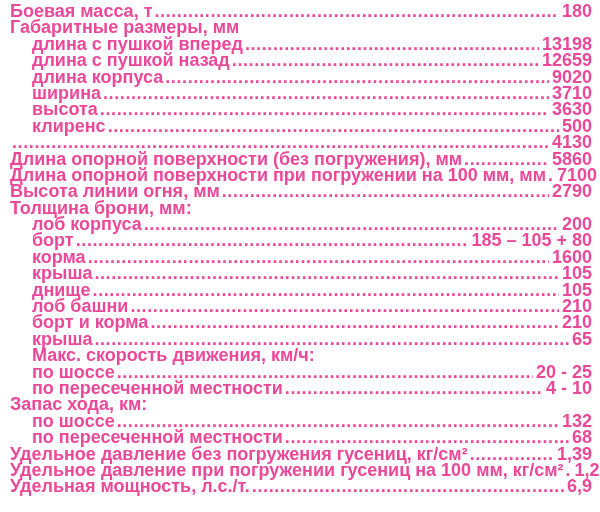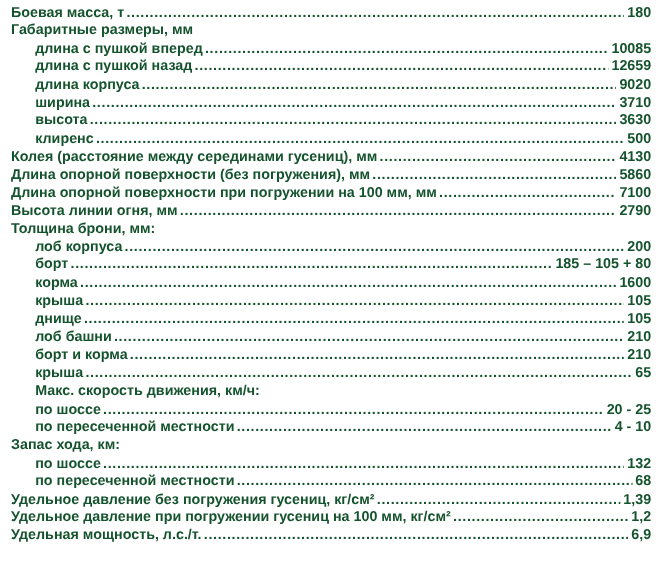--- a/index.html
+++ b/index.html
@@ -7,22 +7,22 @@
     width: 600px; height: 512px;
     background: #ffffff;
     overflow: hidden;
   }
   .page {
     box-sizing: border-box;
     width: 600px; height: 512px;
     padding: 3px 8px 0 10px;
     font-family: "Liberation Sans", "DejaVu Sans", sans-serif;
     font-weight: 700;
-    font-size: 13px;
-    color: #14532d;
+    font-size: 18px;
+    color: #ec4899;
   }
   .row {
     display: flex;
     align-items: baseline;
     height: 16.4px;
     line-height: 16.4px;
     white-space: nowrap;
   }
   .row.i1 { padding-left: 22px; }
   .label { flex: 0 0 auto; }
@@ -50,21 +50,21 @@
   </div>
 
 
   <div class="row">
     <span class="label">Габаритные размеры, мм</span>
   </div>
 
   <div class="row i1">
     <span class="label">длина с пушкой вперед</span>
     <span class="leader"></span>
-    <span class="value">10085</span>
+    <span class="value">13198</span>
   </div>
 
   <div class="row i1">
     <span class="label">длина с пушкой назад</span>
     <span class="leader"></span>
     <span class="value">12659</span>
   </div>
 
   <div class="row i1">
     <span class="label">длина корпуса</span>
@@ -84,21 +84,20 @@
     <span class="value">3630</span>
   </div>
 
   <div class="row i1">
     <span class="label">клиренс</span>
     <span class="leader"></span>
     <span class="value">500</span>
   </div>
 
   <div class="row">
-    <span class="label">Колея (расстояние между серединами гусениц), мм</span>
     <span class="leader"></span>
     <span class="value">4130</span>
   </div>
 
   <div class="row">
     <span class="label">Длина опорной поверхности (без погружения), мм</span>
     <span class="leader"></span>
     <span class="value">5860</span>
   </div>
 

